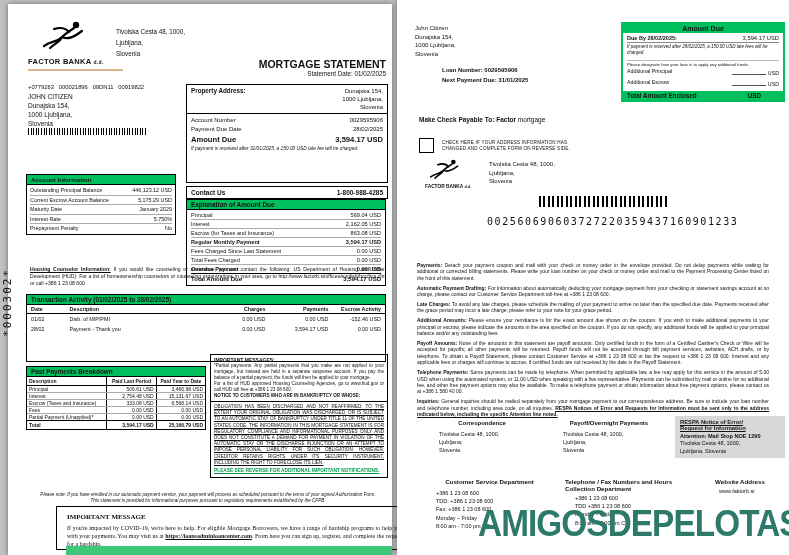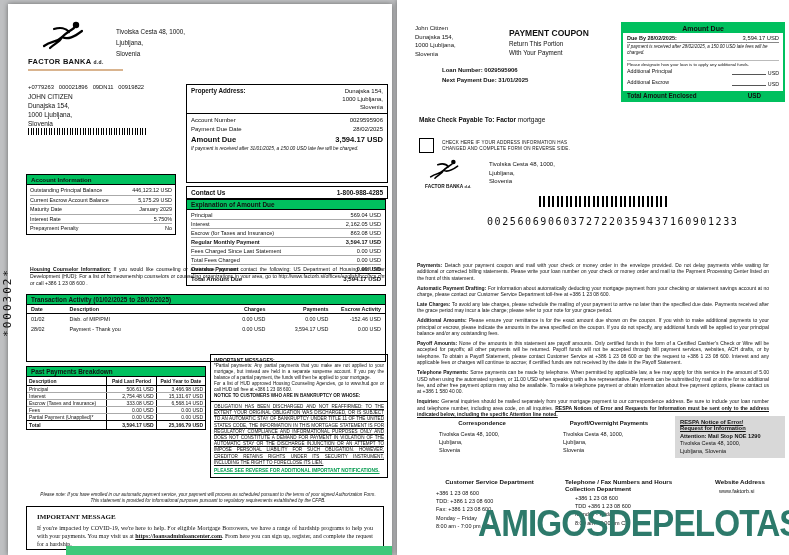--- a/index.html
+++ b/index.html
@@ -16,21 +16,21 @@
   .c{text-align:center;}
   .just{text-align:justify;}
   .green{background:#00c05e;}
   .gtxt{color:#009a4d;}
   .box{border:1px solid #000;}
   .kv{display:flex;justify-content:space-between;}
   .sep{border-bottom:1px solid #aaa;}
   .barcode{background:repeating-linear-gradient(90deg,#000 0 1px,transparent 1px 2.6px);}
   .barcode2{background:repeating-linear-gradient(90deg,#000 0 2px,transparent 2px 4.5px);}
   .mono{font-family:"DejaVu Sans Mono",monospace;}
-  .serif{font-family:"Liberation Serif",serif;}
+  .serif{font-family:"Liberation Serif",serif;margin-left:30px;}
   .ghead{border:1px solid #000;background:#00c05e;font-weight:bold;padding:1px 4px;}
   .tinycaps{font-size:4.6px;letter-spacing:.2px;}
   .wm{position:absolute;left:478px;top:503px;z-index:6;font-weight:bold;font-size:37px;
       letter-spacing:-1px;transform:scaleX(.9);transform-origin:left;white-space:nowrap;}
   .wm .main{color:#2d7a6b;}
   .sidecode{position:absolute;left:1px;top:268px;z-index:4;font-size:11px;letter-spacing:2px;
       writing-mode:vertical-rl;transform:rotate(180deg);}
   .logo-underline{height:2px;background:#d9b48f;margin-top:1px;}
   .blank-field{display:inline-block;width:34px;border-bottom:1px solid #555;height:7px;}
   p{margin:0;}
@@ -54,20 +54,24 @@
         <span style="font-size:5px;">d.d.</span>
       </span>
       <div class="logo-underline"></div>
     </div>
     <div class="abs" style="left:108px;top:22px;font-size:6.3px;line-height:11px;">
       <div>Tivolska Cesta 48, 1000,</div>
       <div>Ljubljana,</div>
       <div>Slovenia</div>
     </div>
 
+    <div class="abs r" style="left:180px;top:54px;width:198px;">
+      <div class="b" style="font-size:10.5px;">MORTGAGE STATEMENT</div>
+      <div style="font-size:6.3px;">Statement Date: 01/02/2025</div>
+    </div>
 
     <div class="abs" style="left:20px;top:80px;">
       <div style="font-size:5.8px;white-space:pre;">+0779263   000021896   09DN11   00919822</div>
       <div style="font-size:6.5px;line-height:9px;margin-top:2px;">
         <div>JOHN CITIZEN</div>
         <div>Dunajska 154,</div>
         <div>1000 Ljubljana,</div>
         <div>Slovenia</div>
       </div>
     </div>
@@ -274,27 +278,20 @@
 
   <div class="page pg2">
 
     <div class="abs" style="left:18px;top:24px;font-size:6px;line-height:8.5px;">
       <div>John Citizen</div>
       <div>Dunajska 154,</div>
       <div>1000 Ljubljana,</div>
       <div>Slovenia</div>
     </div>
 
-    <div class="abs" style="left:112px;top:28px;">
-      <div class="b" style="font-size:8.5px;">PAYMENT COUPON</div>
-      <div style="font-size:6.3px;line-height:8.5px;margin-top:2px;">
-        <div>Return This Portion</div>
-        <div>With Your Payment</div>
-      </div>
-    </div>
 
     <div class="abs" style="left:224px;top:22px;width:160px;border:2px solid #00c05e;background:#fff;">
       <div class="green c b" style="font-size:7px;padding:1px 0;">Amount Due</div>
       <div style="padding:2px 4px;">
         <div class="kv" style="border-bottom:1px solid #888;padding-bottom:1px;">
           <span class="b" style="font-size:5.5px;">Due By 28/02/2025:</span>
           <span style="font-size:5.8px;">3,594.17 USD</span>
         </div>
         <div class="i" style="font-size:4.5px;line-height:5.8px;margin-top:1px;">If payment is received after 28/02/2025, a 150.00 USD late fees will be charged.</div>
         <div style="font-size:4.3px;margin-top:4px;border-top:1px solid #bbb;padding-top:1px;">Please designate how your loan is to apply any additional funds.</div>

